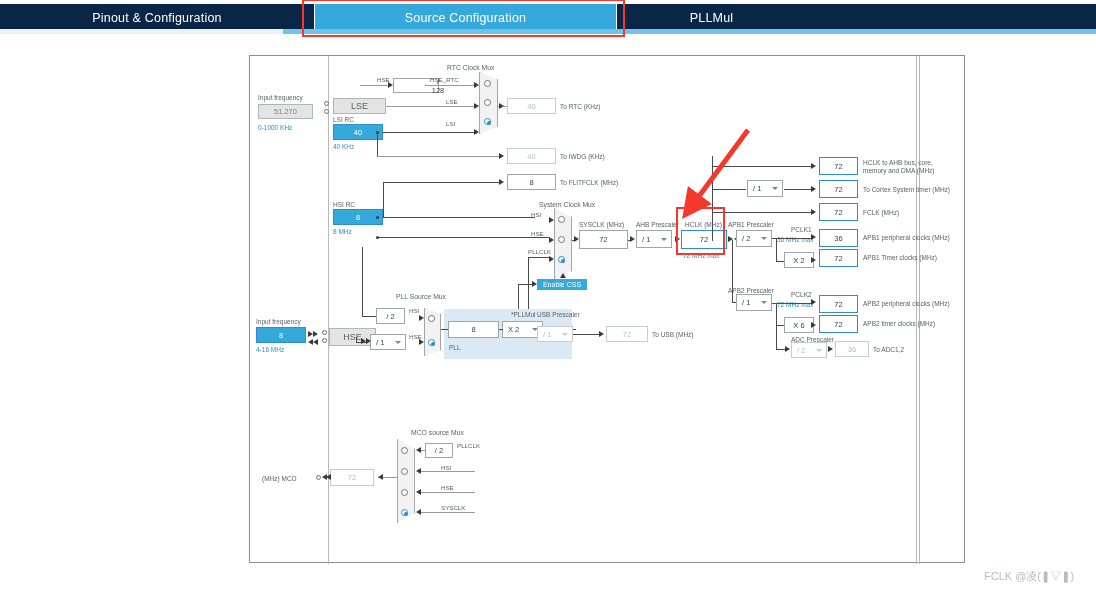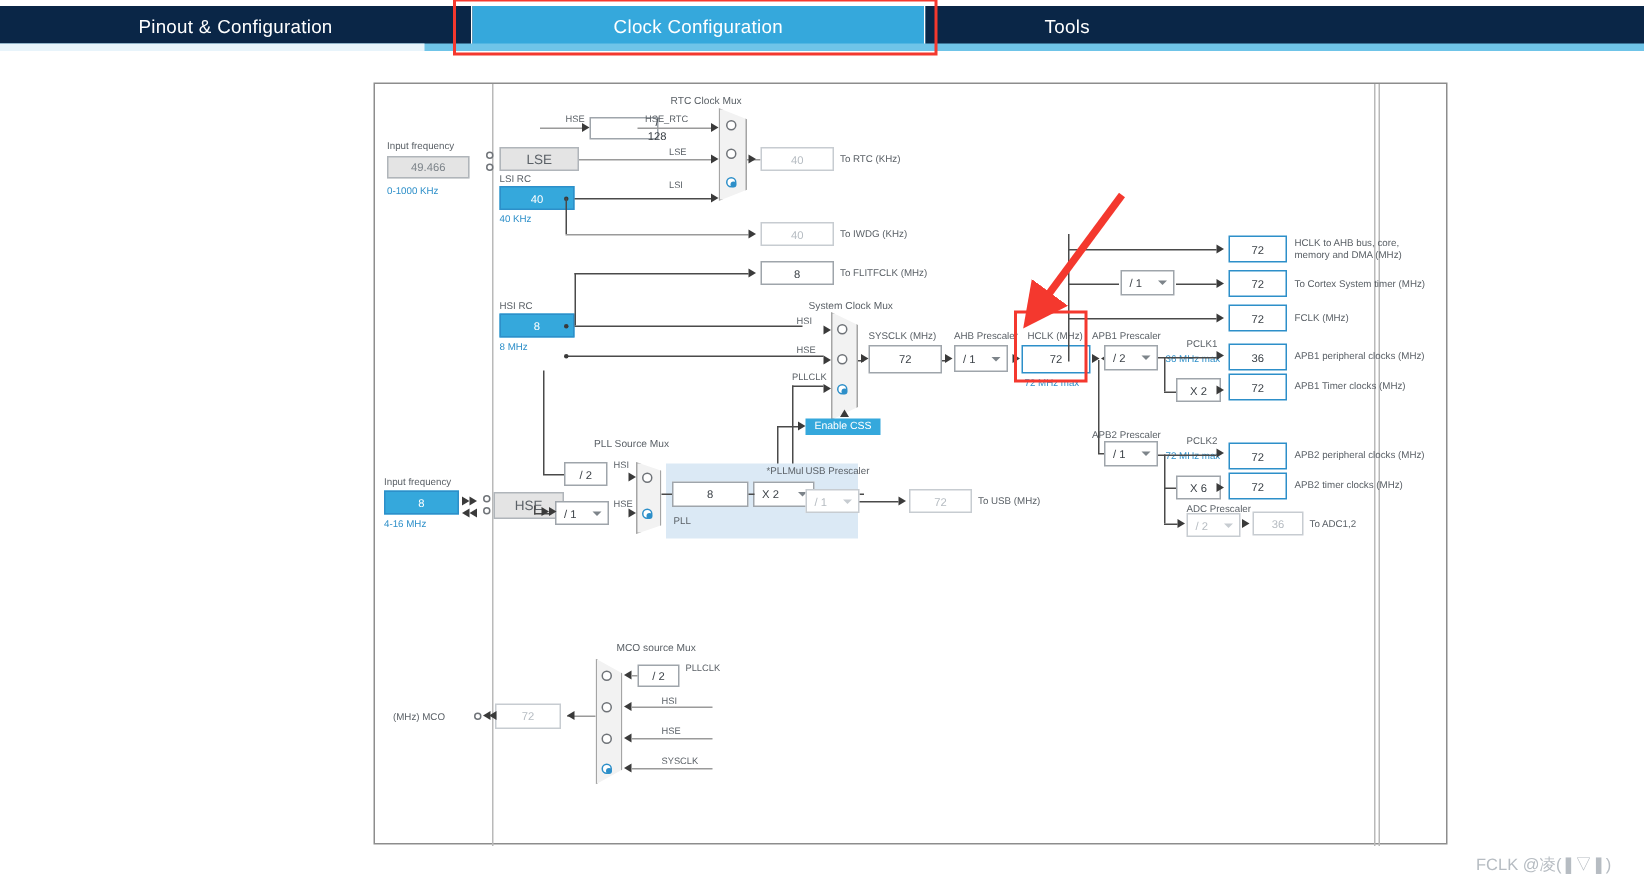--- a/index.html
+++ b/index.html
@@ -174,22 +174,22 @@
   #watermark {
     position:absolute; left:984px; top:569px;
     font-size:11px; color:#b6bcc2;
   }
 </style>
 </head>
 <body>
 
 <div id="tabbar">
   <div class="tab" id="tab-pinout">Pinout &amp; Configuration</div>
-  <div class="tab active" id="tab-clock">Clock Configuration</div>
-  <div class="tab" id="tab-tools">Tools</div>
+  <div class="tab active" id="tab-clock">Source Configuration</div>
+  <div class="tab" id="tab-tools">PLLMul</div>
 </div>
 <div id="tabstrip"></div>
 <div id="tabstrip-white"></div>
 <div id="tab-highlight"></div>
 
 <div id="toolbar">
   <div class="tb-icon" id="tb-undo">↰</div>
   <div class="tb-icon" id="tb-redo">↱</div>
   <div class="tb-icon" id="tb-reload">↻</div>
   <div id="tb-resolve">Resolve Clock Issues</div>
@@ -198,21 +198,21 @@
   <div class="tb-icon" id="tb-zoomout">⌕</div>
 </div>
 
 <div id="canvas">
 
   <div class="vline" style="left:78px; top:0px; height:508px;"></div>
   <div class="vline" style="left:666px; top:0px; height:508px;"></div>
   <div class="vline" style="left:669px; top:0px; height:508px;"></div>
 
   <div class="lbl" style="left:8px; top:38px;">Input frequency</div>
-  <div class="vbox gray-fill" style="left:8px; top:48px; width:55px; height:15px;">49.466</div>
+  <div class="vbox gray-fill" style="left:8px; top:48px; width:55px; height:15px;">51.270</div>
   <div class="lbl lbl-blue" style="left:8px; top:68px;">0-1000 KHz</div>
 
   <div class="pin" style="left:74px; top:45px;"></div>
   <div class="pin" style="left:74px; top:53px;"></div>
   <div class="vbox hse-fill" style="left:83px; top:42px; width:53px; height:16px;">LSE</div>
 
   <div class="lbl" style="left:83px; top:60px;">LSI RC</div>
   <div class="vbox blue-fill" style="left:83px; top:68px; width:50px; height:16px;">40</div>
   <div class="lbl lbl-blue" style="left:83px; top:87px;">40 KHz</div>
 

